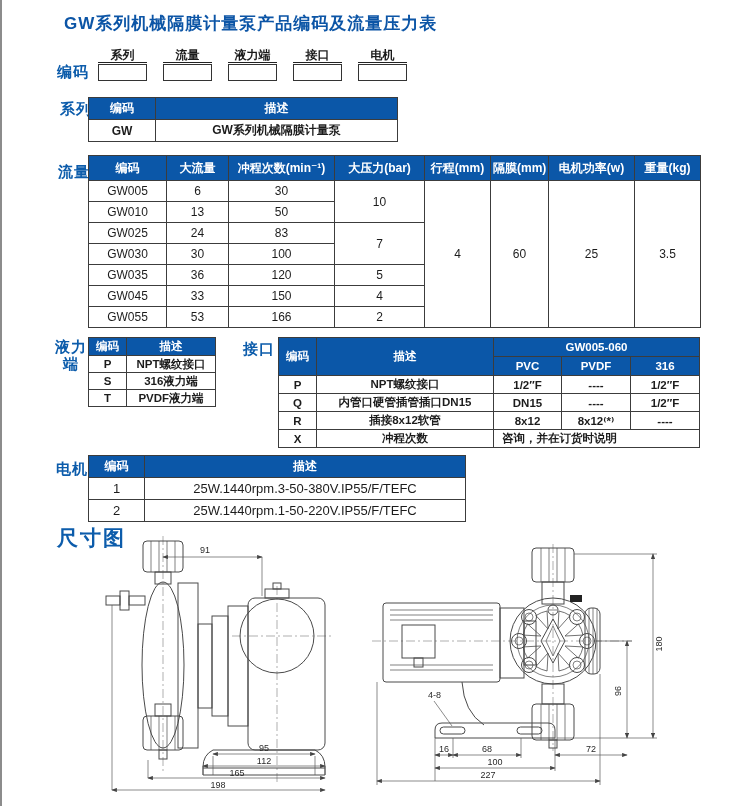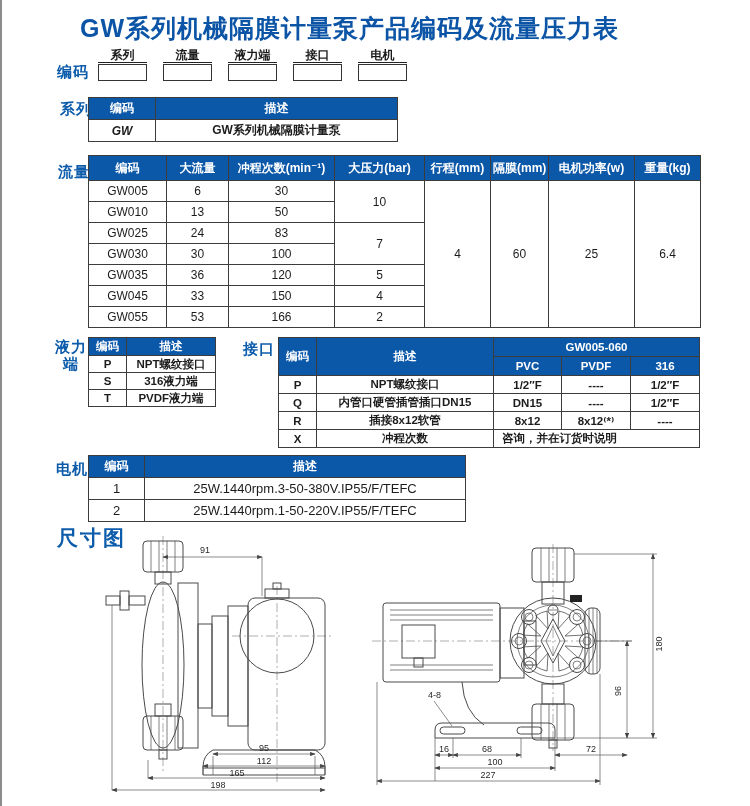--- a/index.html
+++ b/index.html
@@ -1,20 +1,20 @@
 <!DOCTYPE html>
 <html><head>
 <meta charset="utf-8">
 <style>
   * { margin:0; padding:0; box-sizing:border-box; }
   body { background:#fff; font-family:"Liberation Sans","DejaVu Sans",sans-serif; }
   .page { position:relative; width:750px; height:806px; background:#ffffff; overflow:hidden; }
   .left-rule { position:absolute; left:0; top:0; width:2px; height:806px; background:#8c8c8c; }
 
-  .page-title { position:absolute; left:80px; top:12px; font-size:25px; font-weight:bold; color:#0c55a6; letter-spacing:1px; }
+  .page-title { position:absolute; left:64px; top:12px; font-size:17px; font-weight:bold; color:#0c55a6; letter-spacing:1px; }
 
   .sec-label { position:absolute; font-size:15px; font-weight:bold; color:#0c5cab; letter-spacing:1px; }
 
   
   .coding-slots { position:absolute; left:98px; top:48px; display:flex; gap:16px; }
   .slot { width:49px; text-align:center; }
   .slot-label { font-size:12px; color:#1a1a1a; font-weight:bold; height:15px; line-height:15px; border-bottom:1.5px solid #222; }
   .slot-box { margin-top:1px; height:17px; border:1.5px solid #333; background:#fff; }
 
   table { border-collapse:collapse; table-layout:fixed; }
@@ -88,21 +88,21 @@
     <colgroup>
         <col style="width:67px">
         <col>
       </colgroup>
     <tbody>
         <tr>
       <th>编码</th>
       <th>描述</th>
     </tr>
     <tr>
-      <td style="font-weight:bold;font-style:italic;">GW</td>
+      <td style="font-weight:bold;">GW</td>
       <td style="font-weight:bold;margin-top:32px;">GW系列机械隔膜计量泵</td>
     </tr>
   </tbody>
     </table>
 
   <div class="sec-label" style="left:58px; top:163px;">流量</div>
   <table class="flow-table">
     <colgroup>
       <col style="width:78px">
         <col style="width:62px">
@@ -125,21 +125,21 @@
       <th>重量(kg)</th>
     </tr>
     <tr>
       <td>GW005</td>
       <td>6</td>
       <td>30</td>
       <td rowspan="2">10</td>
       <td rowspan="7">4</td>
       <td rowspan="7">60</td>
       <td rowspan="7">25</td>
-      <td rowspan="7">6.4</td>
+      <td rowspan="7">3.5</td>
     </tr>
     <tr>
       <td>GW010</td>
       <td>13</td>
       <td>50</td>
     </tr>
     <tr>
       <td>GW025</td>
       <td>24</td>
       <td>83</td>

